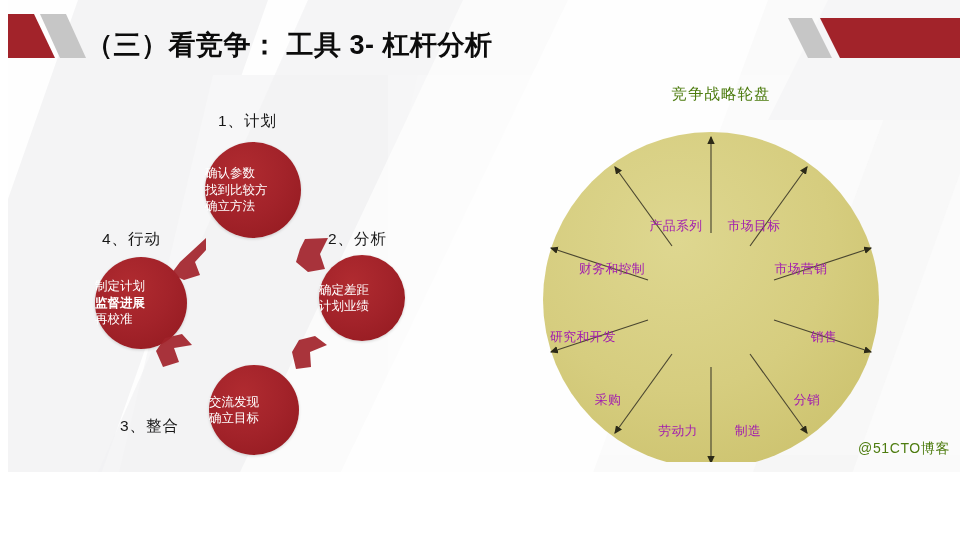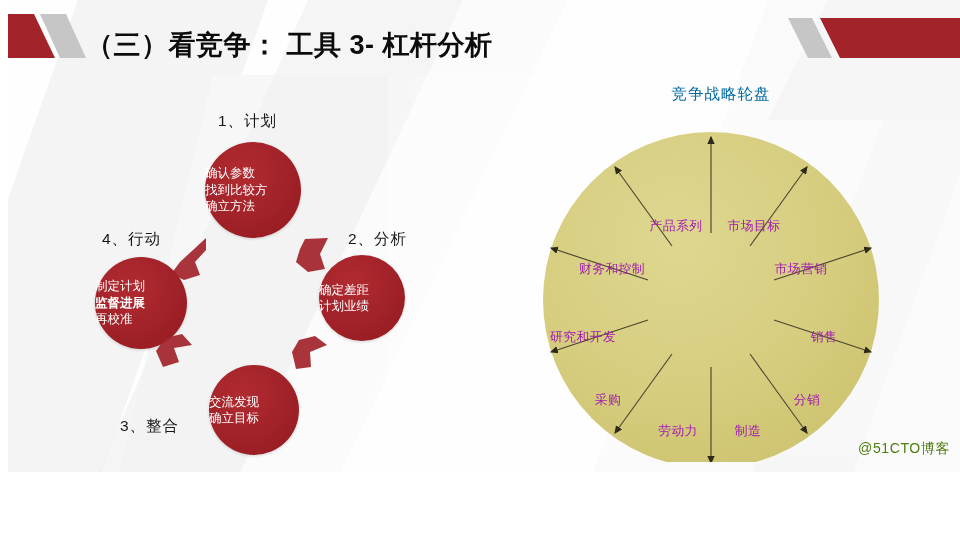--- a/index.html
+++ b/index.html
@@ -43,31 +43,31 @@
   .c2{left:311px;top:255px;width:86px;height:86px;font-size:12.5px;}
   .c3{left:201px;top:365px;width:90px;height:90px;font-size:12.5px;}
   .c4{left:87px;top:257px;width:92px;height:92px;font-size:12.5px;}
   .c4 .b{font-weight:bold;}
 
   .cyc-label{
     position:absolute;color:#171717;font-size:15.5px;white-space:nowrap;
     letter-spacing:1px;
   }
   .lab1{left:210px;top:111px;}
-  .lab2{left:340px;top:229px;}
+  .lab2{left:320px;top:229px;}
   .lab3{left:112px;top:416px;}
   .lab4{left:94px;top:229px;}
 
   .arrows{position:absolute;left:0;top:0;width:470px;height:540px;z-index:4;pointer-events:none;}
 
   
   .wheel-wrap{position:absolute;left:503px;top:84px;width:420px;height:400px;z-index:5;}
   .wheel-title{
     position:absolute;left:0;top:0;width:420px;text-align:center;
-    font-size:15.5px;color:#0369a1;letter-spacing:1px;
+    font-size:15.5px;color:#4d7c0f;letter-spacing:1px;
   }
   .wheel-wrap svg{position:absolute;left:0;top:18px;display:block;}
   .spoke-label{
     position:absolute;font-size:12.8px;color:#a21caf;white-space:nowrap;
     transform:translate(-50%,-50%);letter-spacing:.4px;
   }
   .hub{
     position:absolute;left:200px;top:216px;width:134px;height:134px;border-radius:50%;
     transform:translate(-50%,-50%);
     background:radial-gradient(circle at 36% 30%, #ae2b31 0%, #a2232a 50%, #8f181e 100%);

